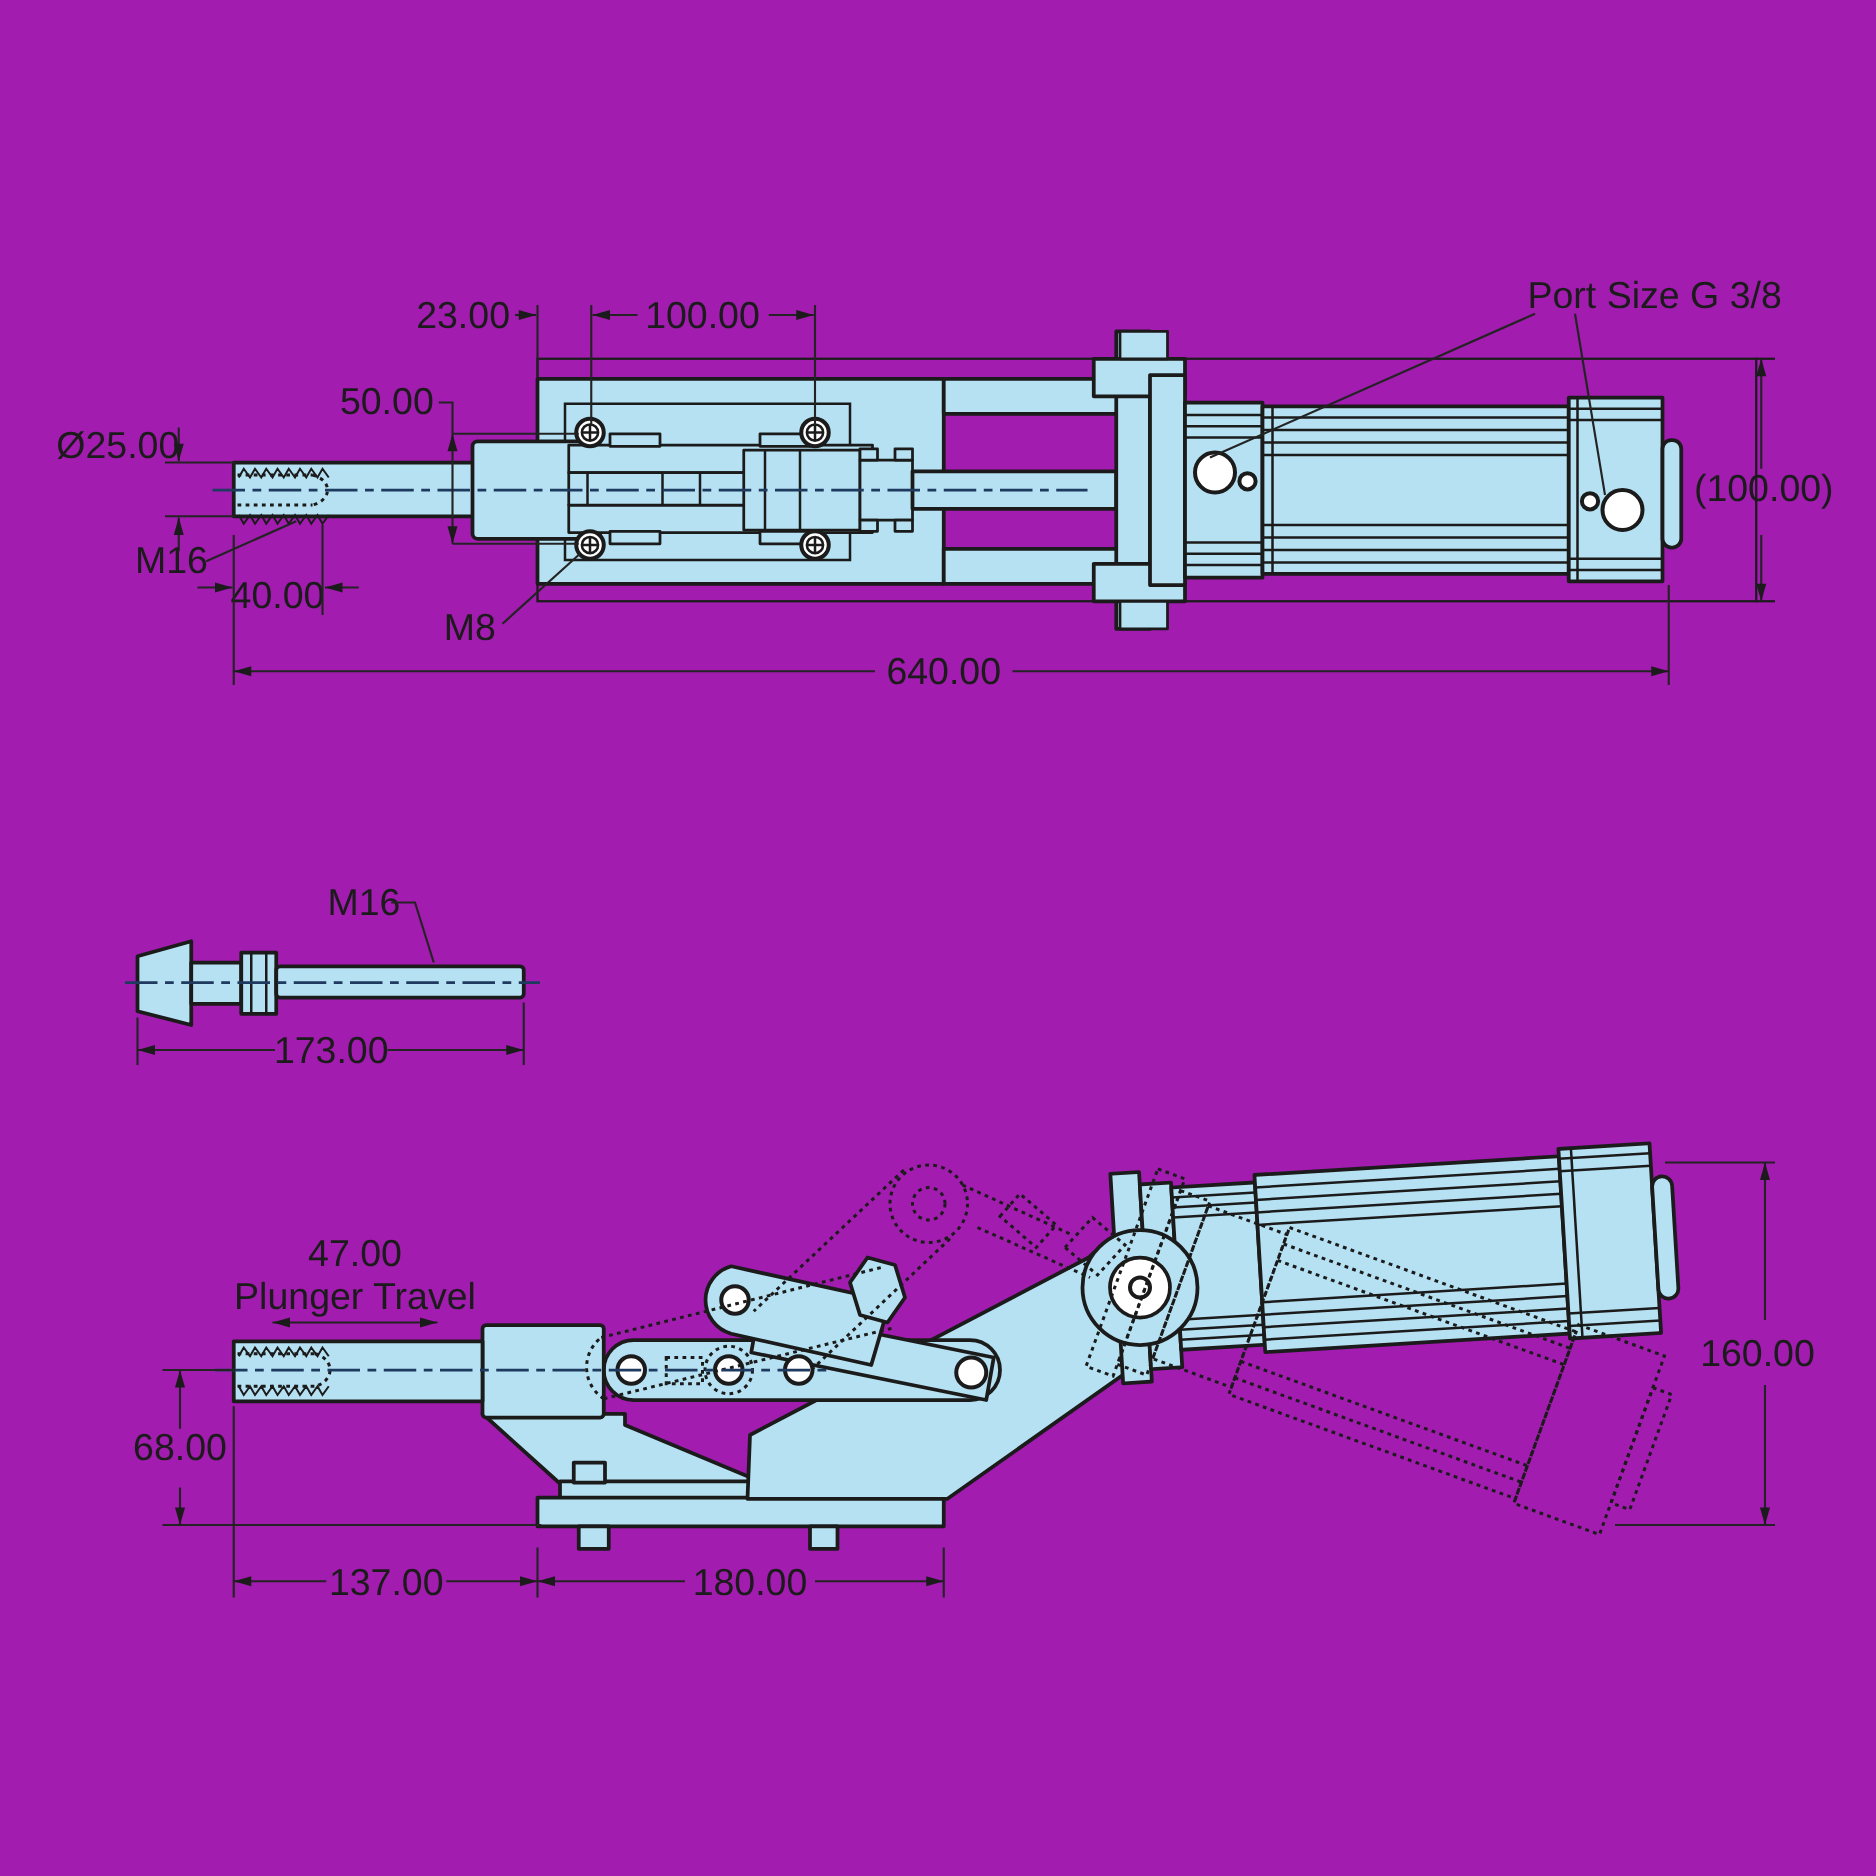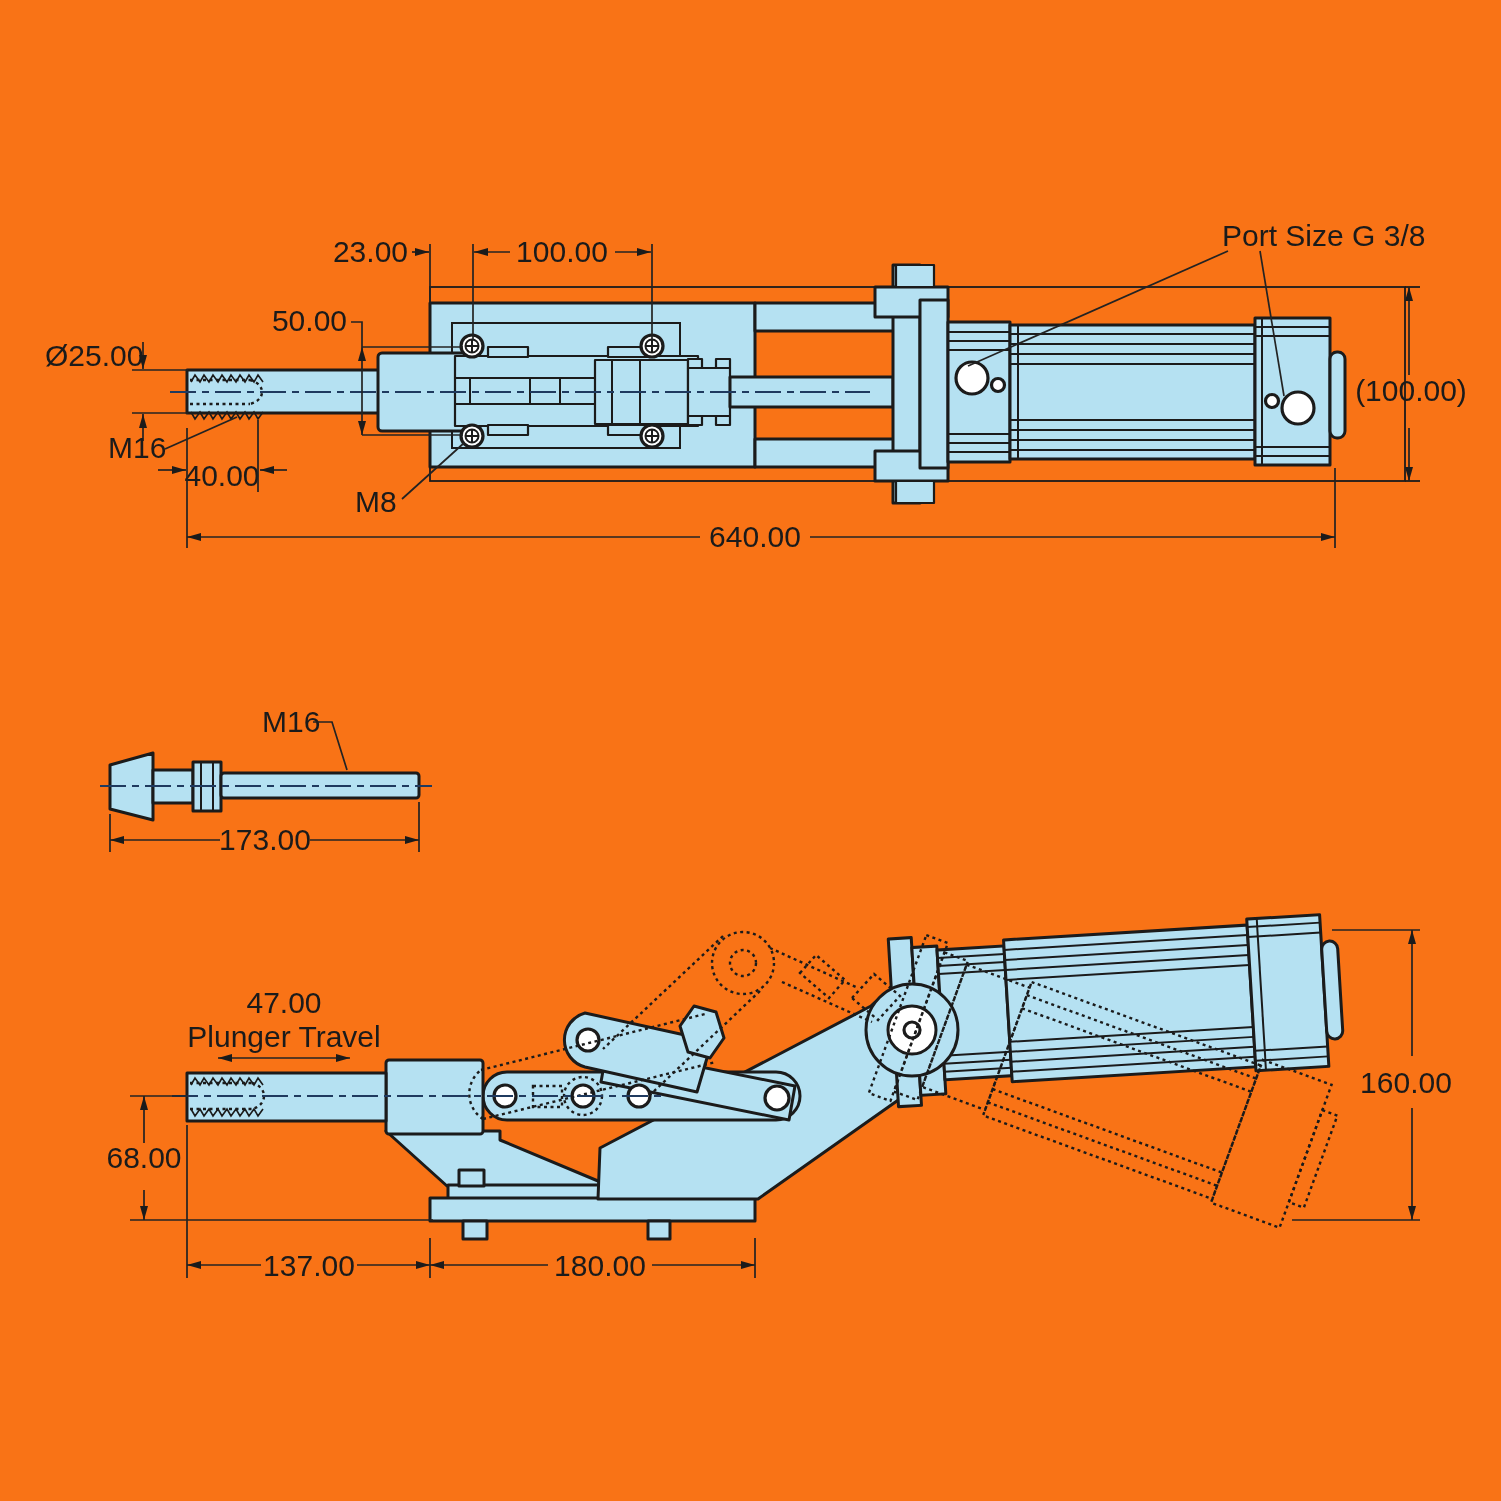--- a/index.html
+++ b/index.html
@@ -1,16 +1,16 @@
 <!DOCTYPE html>
 <html><head>
 <meta charset="utf-8">
 <style>
   html,body{margin:0;padding:0;background:#fff;}
-  .stage{width:1501px;height:1501px;position:relative;background:#f97316;
+  .stage{width:1501px;height:1501px;position:relative;background:#a21caf;
          font-family:"Liberation Sans", sans-serif;}
   svg{display:block;}
   .part   {fill:#b5e1f2;stroke:#1b1b1b;stroke-width:3;stroke-linejoin:round;}
   .part-thin{fill:#b5e1f2;stroke:#1b1b1b;stroke-width:2.2;stroke-linejoin:round;}
   .inner  {fill:none;stroke:#1b1b1b;stroke-width:2;}
   .white  {fill:#fff;stroke:#1b1b1b;stroke-width:3;}
   .hole   {fill:#fff;stroke:#1b1b1b;stroke-width:3.2;}
   .refbox {fill:none;stroke:#1b1b1b;stroke-width:1.8;}
   .dim    {stroke:#232323;stroke-width:1.7;fill:none;}
   .dimtxt {fill:#1b1b1b;font-size:30px;}

